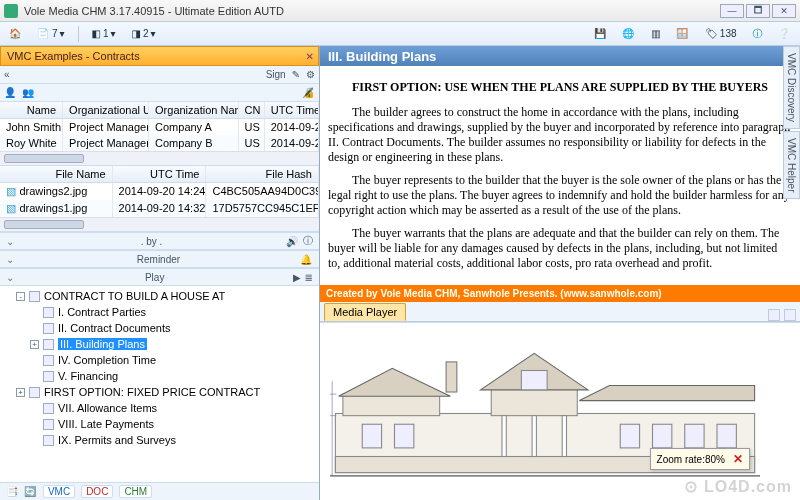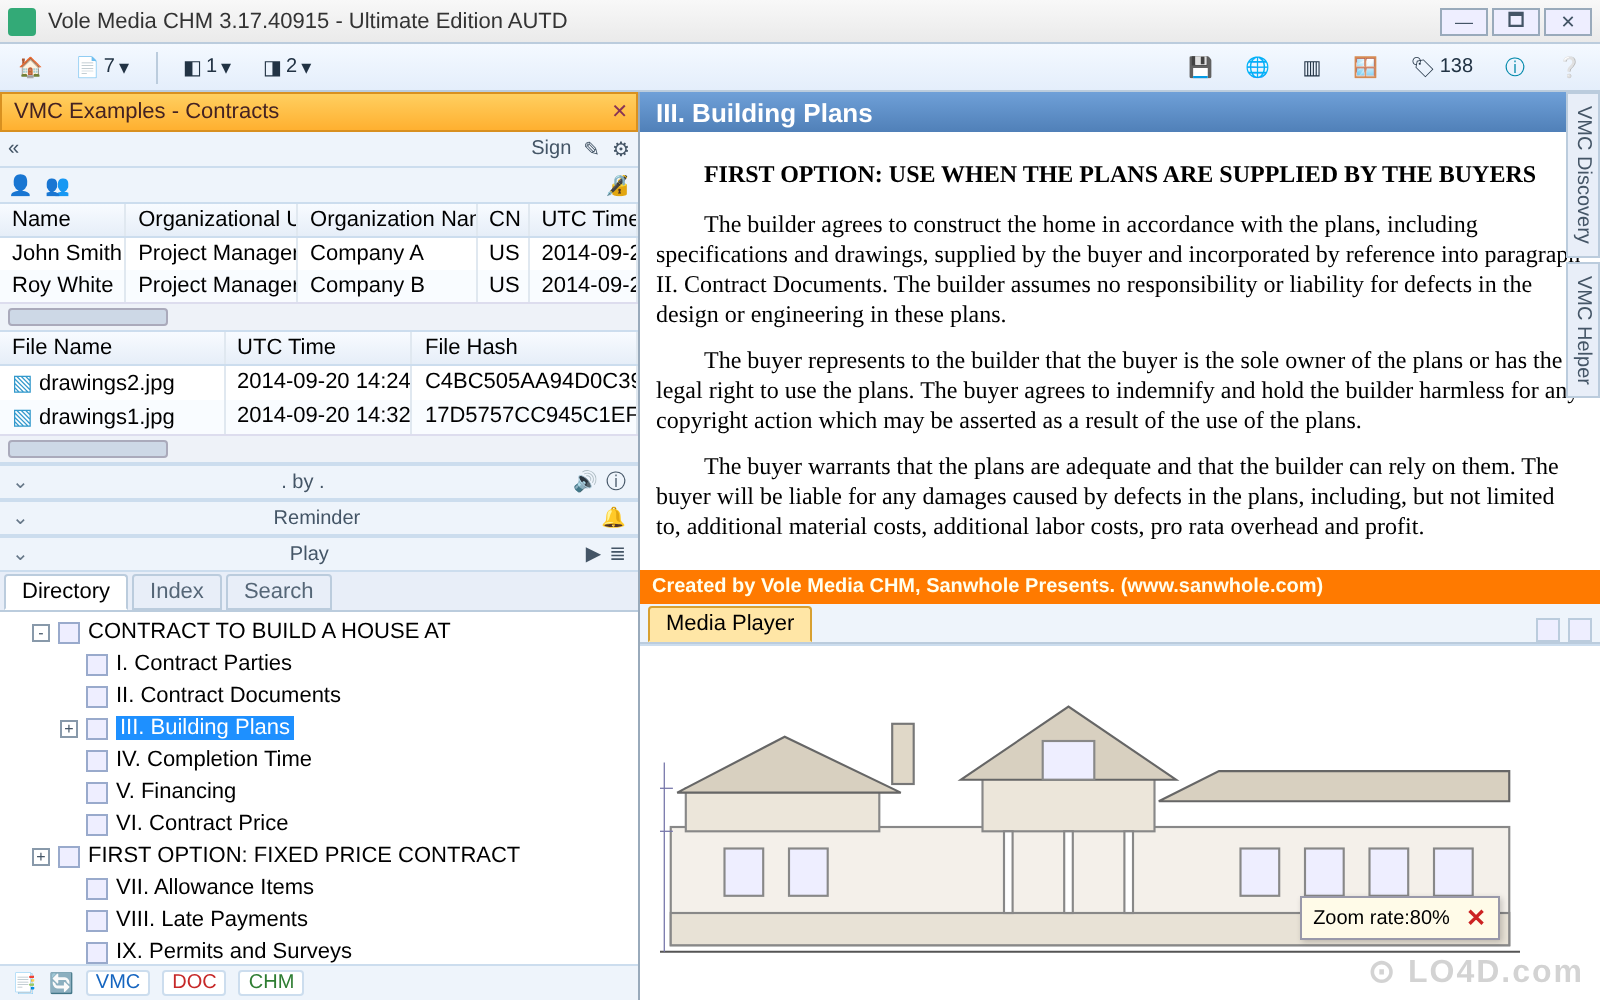--- a/index.html
+++ b/index.html
@@ -20,21 +20,21 @@
 .leftcol { width: 320px; display: flex; flex-direction: column; border-right: 1px solid #9ab; }
 .rightcol { flex: 1; display: flex; flex-direction: column; }
 
 .panel-title { height: 20px; background: linear-gradient(#ffcf60,#ffb030); border: 1px solid #d89020; display: flex; align-items: center; padding: 0 6px; font-size: 11px; color: #422; position: relative; }
 .panel-title .close-x { position: absolute; right: 4px; font-size: 10px; color: #835; cursor: pointer; }
 
 .subbar { height: 18px; background: #eef4fb; border-bottom: 1px solid #cde; display: flex; align-items: center; padding: 0 4px; gap: 6px; font-size: 10px; color: #456;}
 .subbar .center { flex: 1; text-align: right; }
 
 .grid { border-bottom: 1px solid #cde; font-size: 11px; }
-.grid-head { display: flex; background: linear-gradient(#f8fbff,#e6eef8); border-bottom: 1px solid #cde; }
+.grid-head { display: flex; background: linear-gradient(#f8fbff,#e6eef8); border-bottom: 1px solid #cde; text-align: right; }
 .grid-head .col, .grid-row .col { padding: 2px 6px; border-right: 1px solid #e0e8f0; white-space: nowrap; overflow: hidden; }
 .grid-row { display: flex; background: #fff; }
 .grid-row:nth-child(even) { background: #f9fcff; }
 .scrollstub { height: 14px; background: #eef2f8; border-top: 1px solid #dde; position:relative; }
 .scrollstub .thumb { position:absolute; left:4px; top:2px; width:80px; height:9px; background:#cdd8e6; border:1px solid #aab; border-radius:2px;}
 
 .collapse-bar { height: 18px; background: #eef4fb; border: 1px solid #cde; border-left:0; border-right:0; display: flex; align-items: center; padding: 0 6px; font-size: 10px; color: #456; }
 .collapse-bar .chev { margin-right: 6px; color:#678; }
 .collapse-bar .lbl { flex:1; text-align:center; }
 .collapse-bar .right-ico { margin-left:4px; }
@@ -197,25 +197,20 @@
       <span class="lbl">Reminder</span>
       <span class="right-ico">🔔</span>
     </div>
     <div class="collapse-bar">
       <span class="chev">⌄</span>
       <span class="lbl">Play</span>
       <span class="right-ico">▶</span>
       <span class="right-ico">≣</span>
     </div>
 
-    <div class="tabstrip">
-      <div class="tab">Directory</div>
-      <div class="tab inactive">Index</div>
-      <div class="tab inactive">Search</div>
-    </div>
 
     <div class="tree" id="tree">
         <div class="node lvl1">
           <span class="pm">-</span>
           <span class="docico"></span>
           <span class="lbl">CONTRACT TO BUILD A HOUSE AT</span>
         </div>
         <div class="node lvl2">
           <span class="pm blank"></span>
           <span class="docico"></span>
@@ -233,25 +228,20 @@
         </div>
         <div class="node lvl2">
           <span class="pm blank"></span>
           <span class="docico"></span>
           <span class="lbl">IV. Completion Time</span>
         </div>
         <div class="node lvl2">
           <span class="pm blank"></span>
           <span class="docico"></span>
           <span class="lbl">V. Financing</span>
-        </div>
-        <div class="node lvl2">
-          <span class="pm blank"></span>
-          <span class="docico"></span>
-          <span class="lbl">VI. Contract Price</span>
         </div>
         <div class="node lvl1">
           <span class="pm">+</span>
           <span class="docico"></span>
           <span class="lbl">FIRST OPTION: FIXED PRICE CONTRACT</span>
         </div>
         <div class="node lvl2">
           <span class="pm blank"></span>
           <span class="docico"></span>
           <span class="lbl">VII. Allowance Items</span>

